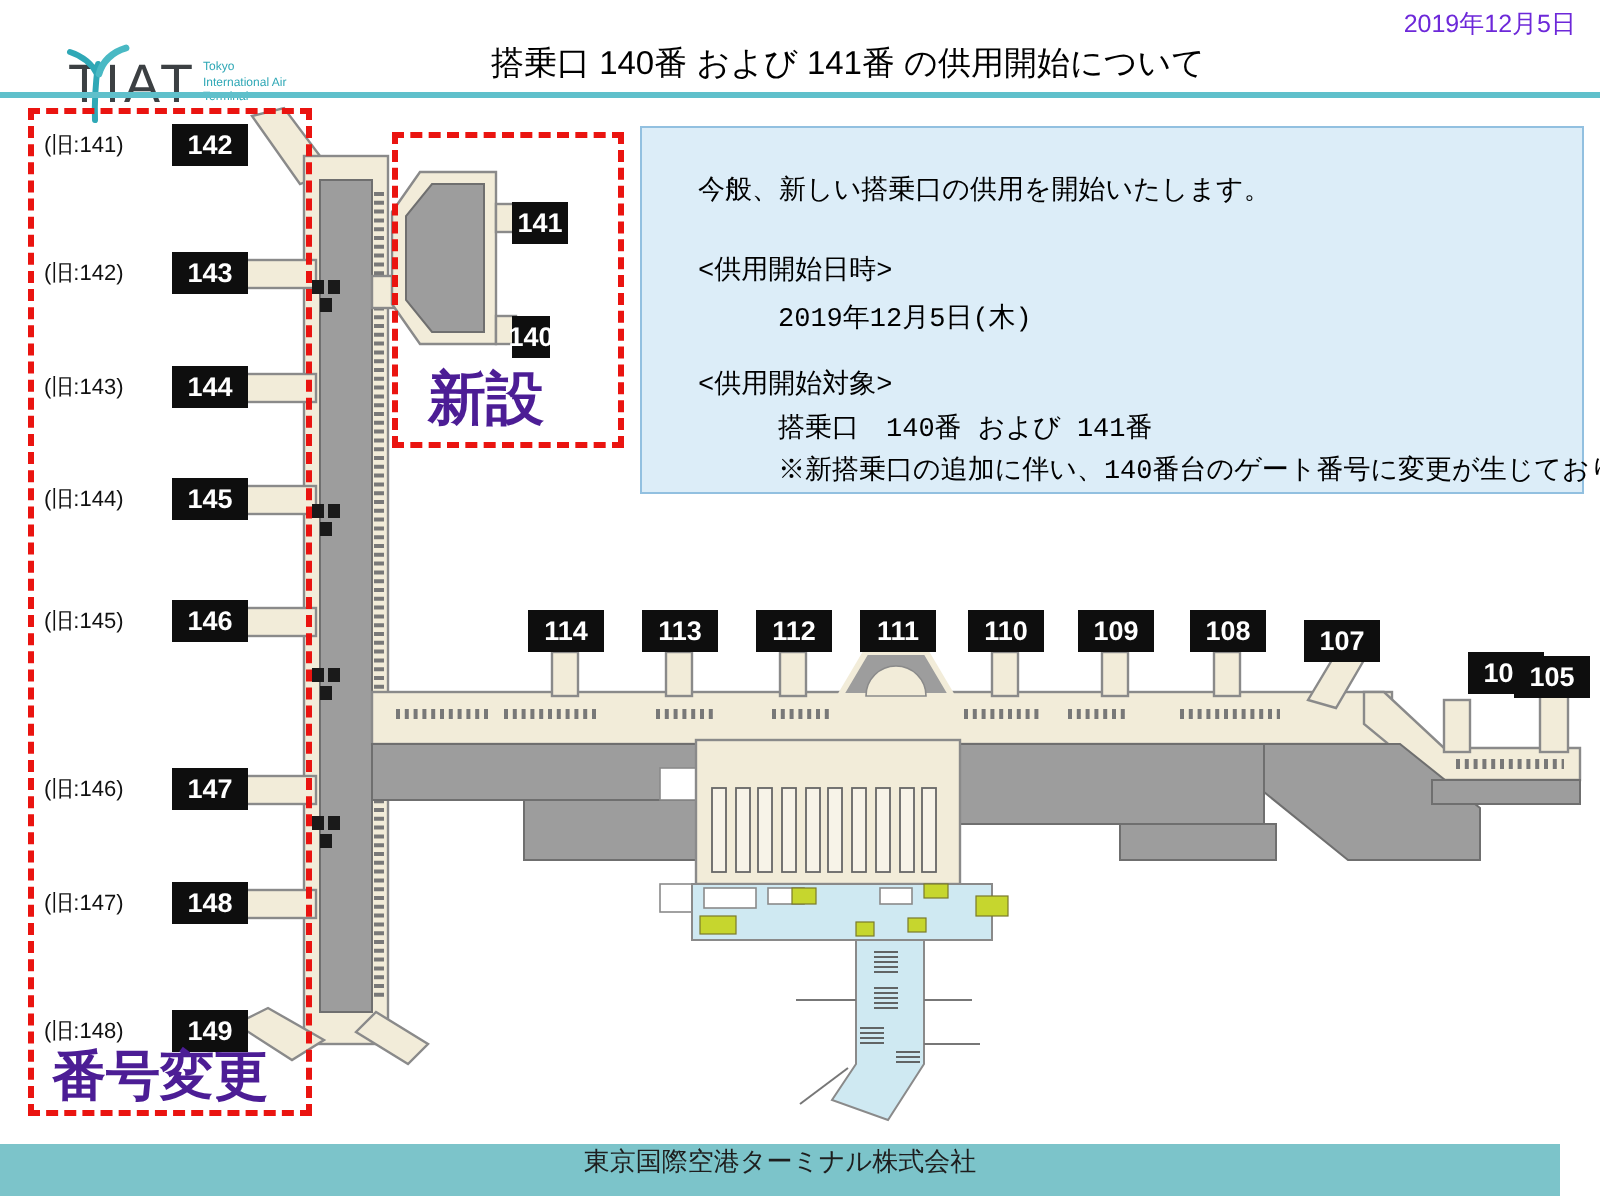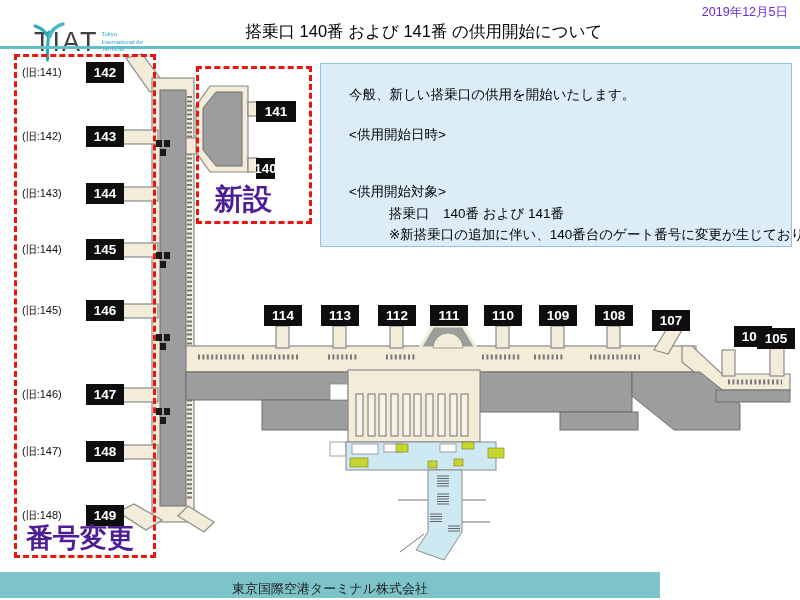--- a/index.html
+++ b/index.html
@@ -25,25 +25,25 @@
   
   .chip{width:38px;height:21px;background:#0e0e0e;color:#fff;display:flex;
         align-items:center;justify-content:center;font-size:13.5px;font-weight:bold;}
   .map-chip{position:absolute;}
   .gate-row{position:absolute;left:22px;display:flex;align-items:center;height:21px;}
   .gate-row .old{width:64px;font-size:11px;color:#111;white-space:nowrap;}
 
   
   .notice{position:absolute;left:320px;top:63px;width:470px;height:182px;
           background:#dcedf8;border:1px solid #92c0e0;font-size:13.5px;color:#000;}
-  .notice p{position:absolute;margin:0;white-space:nowrap;}
-
-  
-  .footer{position:absolute;left:0;top:572px;width:660px;height:26px;background:#7cc4ca;
-          display:flex;align-items:flex-end;justify-content:center;font-size:13px;color:#1e1e1e;}
+  .notice p{position:absolute;margin:0;white-space:nowrap;font-family:Liberation Mono, monospace;}
+
+  
+  .footer{position:absolute;left:0;top:572px;width:780px;height:26px;background:#7cc4ca;
+          display:flex;align-items:flex-start;justify-content:center;font-size:13px;color:#1e1e1e;}
 
   svg{position:absolute;left:0;top:0;}
   .cream{fill:#f2ecd9;stroke:#8a8a8a;stroke-width:1.2;}
   .gray{fill:#9d9d9d;stroke:#6f6f6f;stroke-width:1;}
   .blue{fill:#cfe9f2;stroke:#8a8a8a;stroke-width:1;}
   .green{fill:#c6d62e;stroke:#7a7a2a;stroke-width:0.6;}
   .white{fill:#ffffff;stroke:#8a8a8a;stroke-width:0.8;}
   .stripe{fill:#f7f3e8;stroke:#666;stroke-width:0.9;}
   .tick{stroke:#787878;stroke-width:5;stroke-dasharray:2 2.4;fill:none;}
   .hatch{stroke:#555;stroke-width:0.9;}
@@ -240,27 +240,28 @@
     <div class="chip">148</div>
   </div>
 <div class="gate-row" style="top:505px">
     <span class="old">(旧:148)</span>
     <div class="chip">149</div>
   </div>
 
 <div class="red-label" style="left:26px;top:520px;font-size:27px;">番号変更</div>
 
 <div class="dashed-box" style="left:196px;top:66px;width:110px;height:152px;"></div>
-<div class="chip map-chip" style="left:256px;top:101px;width:40px;">141</div>
+<div class="chip map-chip" style="left:256px;top:101px;width:28px;">141</div>
 <div class="chip map-chip" style="left:256px;top:158px;width:19px;">140</div>
 <div class="red-label" style="left:214px;top:180px;font-size:29px;">新設</div>
 
 <div class="notice">
   <p style="left:28px;top:22px;">今般、新しい搭乗口の供用を開始いたします。</p>
   <p style="left:28px;top:62px;">&lt;供用開始日時&gt;</p>
+  <p style="left:68px;top:86px;">2019年12月5日(木)</p>
   <p style="left:28px;top:119px;">&lt;供用開始対象&gt;</p>
   <p style="left:68px;top:141px;">搭乗口　140番 および 141番</p>
   <p style="left:68px;top:162px;">※新搭乗口の追加に伴い、140番台のゲート番号に変更が生じております。</p>
 </div>
 
 <div class="chip map-chip" style="left:264px;top:305px">114</div>
 <div class="chip map-chip" style="left:321px;top:305px">113</div>
 <div class="chip map-chip" style="left:378px;top:305px">112</div>
 <div class="chip map-chip" style="left:430px;top:305px">111</div>
 <div class="chip map-chip" style="left:484px;top:305px">110</div>

